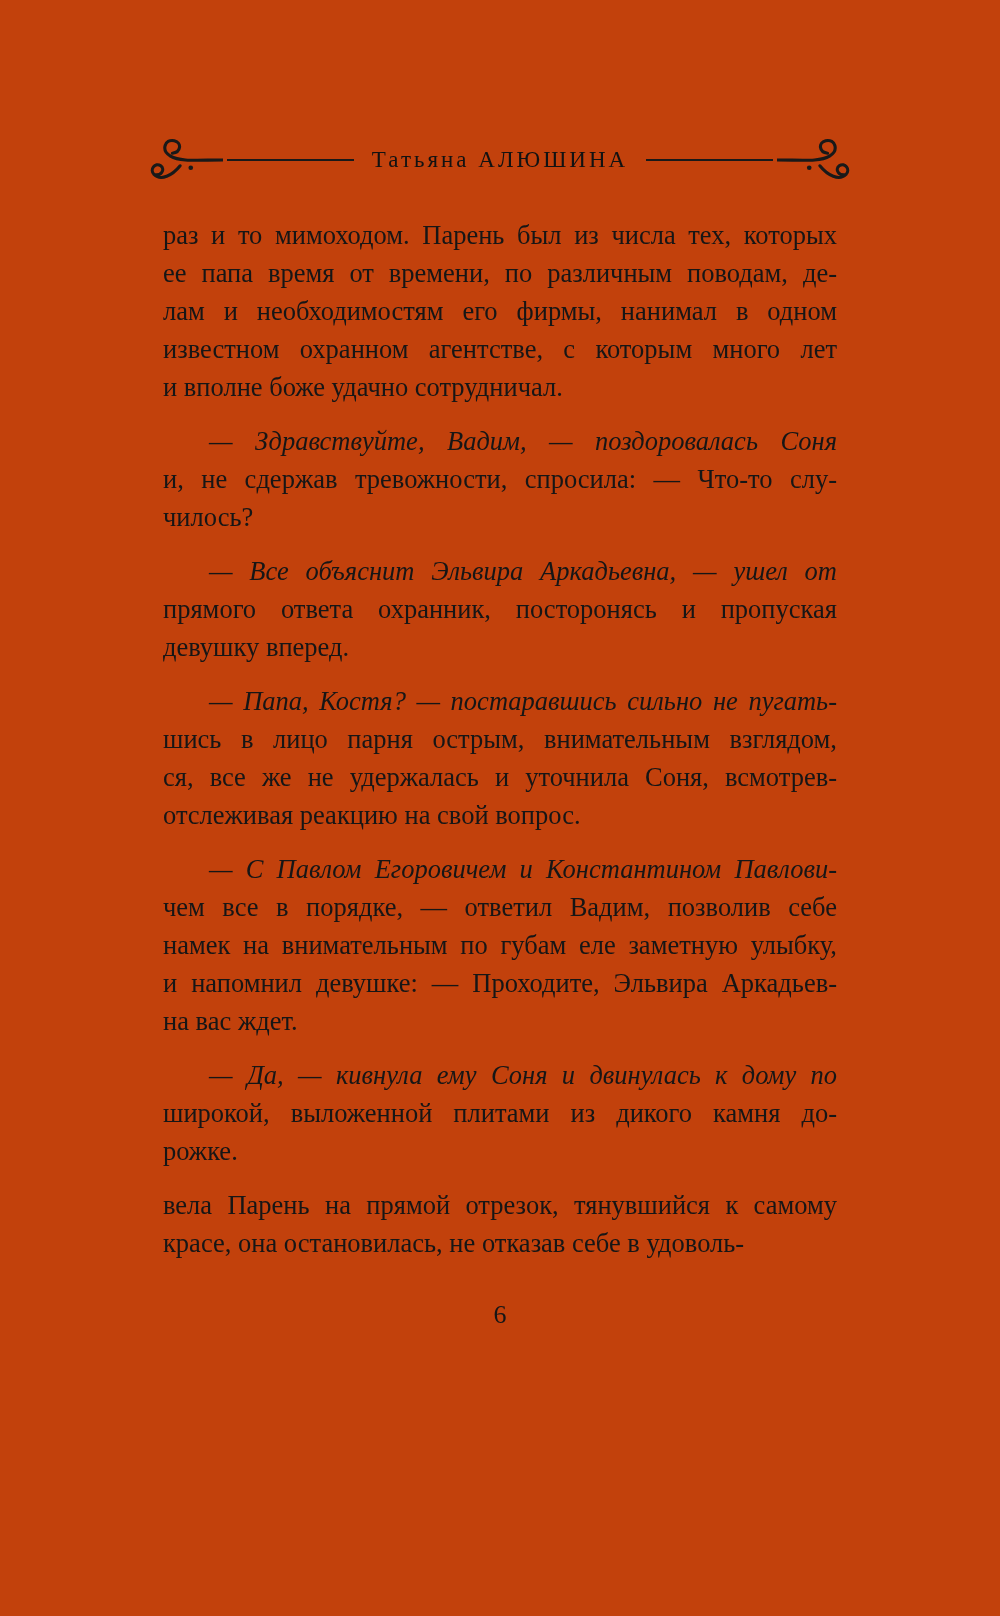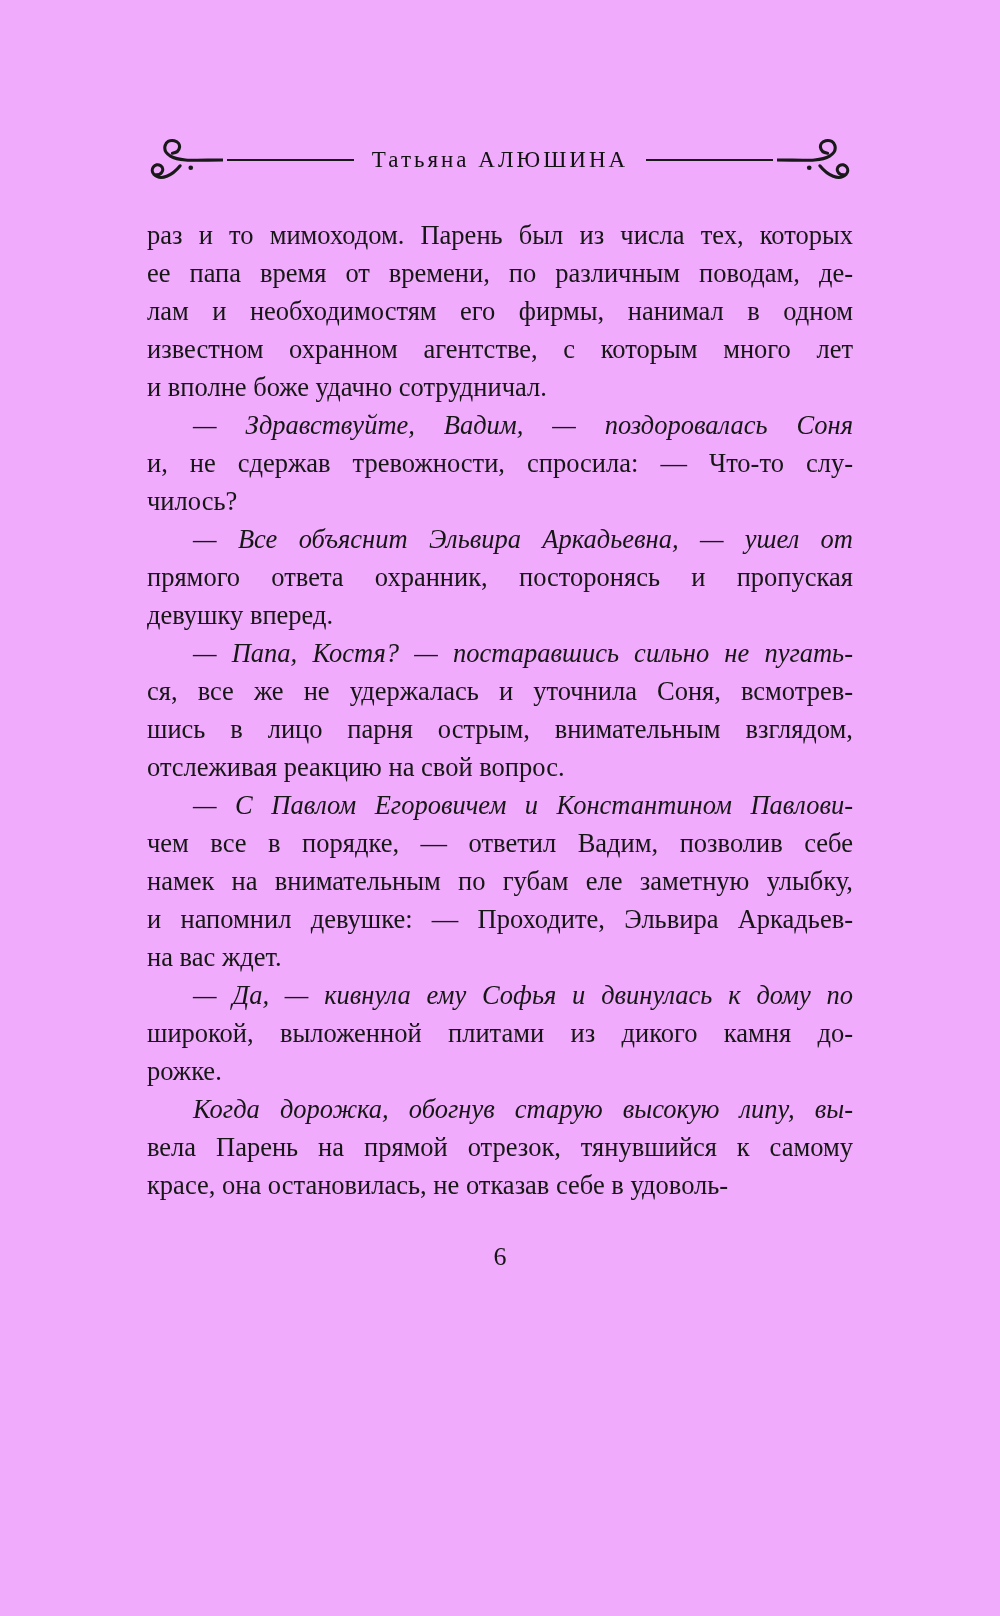--- a/index.html
+++ b/index.html
@@ -4,21 +4,21 @@
 <style>
   html, body {
     margin: 0;
     padding: 0;
     background: #ffffff;
   }
   .page {
     position: relative;
     width: 1000px;
     height: 1616px;
-    background: #f0abfc;
+    background: #c2410c;
     overflow: hidden;
     font-family: "Liberation Serif", "DejaVu Serif", serif;
     color: #161616;
   }
   
   .header {
     display: flex;
     align-items: center;
     width: 710px;
     margin: 130px auto 0 auto;
@@ -47,21 +47,21 @@
     color: #121212;
   }
   
   .text-block {
     width: 706px;
     margin: 26px auto 0 auto;
     font-size: 26.5px;
     line-height: 38px;
   }
   .paragraph {
-    margin: 0;
+    margin: 16px;
   }
   .line {
     text-align: justify;
     text-align-last: justify;
     white-space: normal;
   }
   .line.last {
     text-align-last: left;
   }
   .line.first-indent {
@@ -114,38 +114,37 @@
         <div class="line">и, не сдержав тревожности, спросила: — Что-то слу-</div>
         <div class="line last">чилось?</div>
       </div>
       <div class="paragraph">
         <div class="line first-indent">— Все объяснит Эльвира Аркадьевна, — ушел от</div>
         <div class="line">прямого ответа охранник, посторонясь и пропуская</div>
         <div class="line last">девушку вперед.</div>
       </div>
       <div class="paragraph">
         <div class="line first-indent">— Папа, Костя? — постаравшись сильно не пугать-</div>
+        <div class="line">шись в лицо парня острым, внимательным взглядом,</div>
         <div class="line">ся, все же не удержалась и уточнила Соня, всмотрев-</div>
-        <div class="line">шись в лицо парня острым, внимательным взглядом,</div>
         <div class="line last">отслеживая реакцию на свой вопрос.</div>
       </div>
       <div class="paragraph">
         <div class="line first-indent">— С Павлом Егоровичем и Константином Павлови-</div>
         <div class="line">чем все в порядке, — ответил Вадим, позволив себе</div>
         <div class="line">намек на внимательным по губам еле заметную улыбку,</div>
         <div class="line">и напомнил девушке: — Проходите, Эльвира Аркадьев-</div>
         <div class="line last">на вас ждет.</div>
       </div>
       <div class="paragraph">
-        <div class="line first-indent">— Да, — кивнула ему Софья и двинулась к дому по</div>
+        <div class="line first-indent">— Да, — кивнула ему Соня и двинулась к дому по</div>
         <div class="line">широкой, выложенной плитами из дикого камня до-</div>
         <div class="line last">рожке.</div>
       </div>
       <div class="paragraph">
-        <div class="line first-indent">Когда дорожка, обогнув старую высокую липу, вы-</div>
         <div class="line">вела Парень на прямой отрезок, тянувшийся к самому</div>
         <div class="line last">красе, она остановилась, не отказав себе в удоволь-</div>
       </div>
     </div>
 
   <div class="page-number">6</div>
 
 </div>
 
 </body></html>

